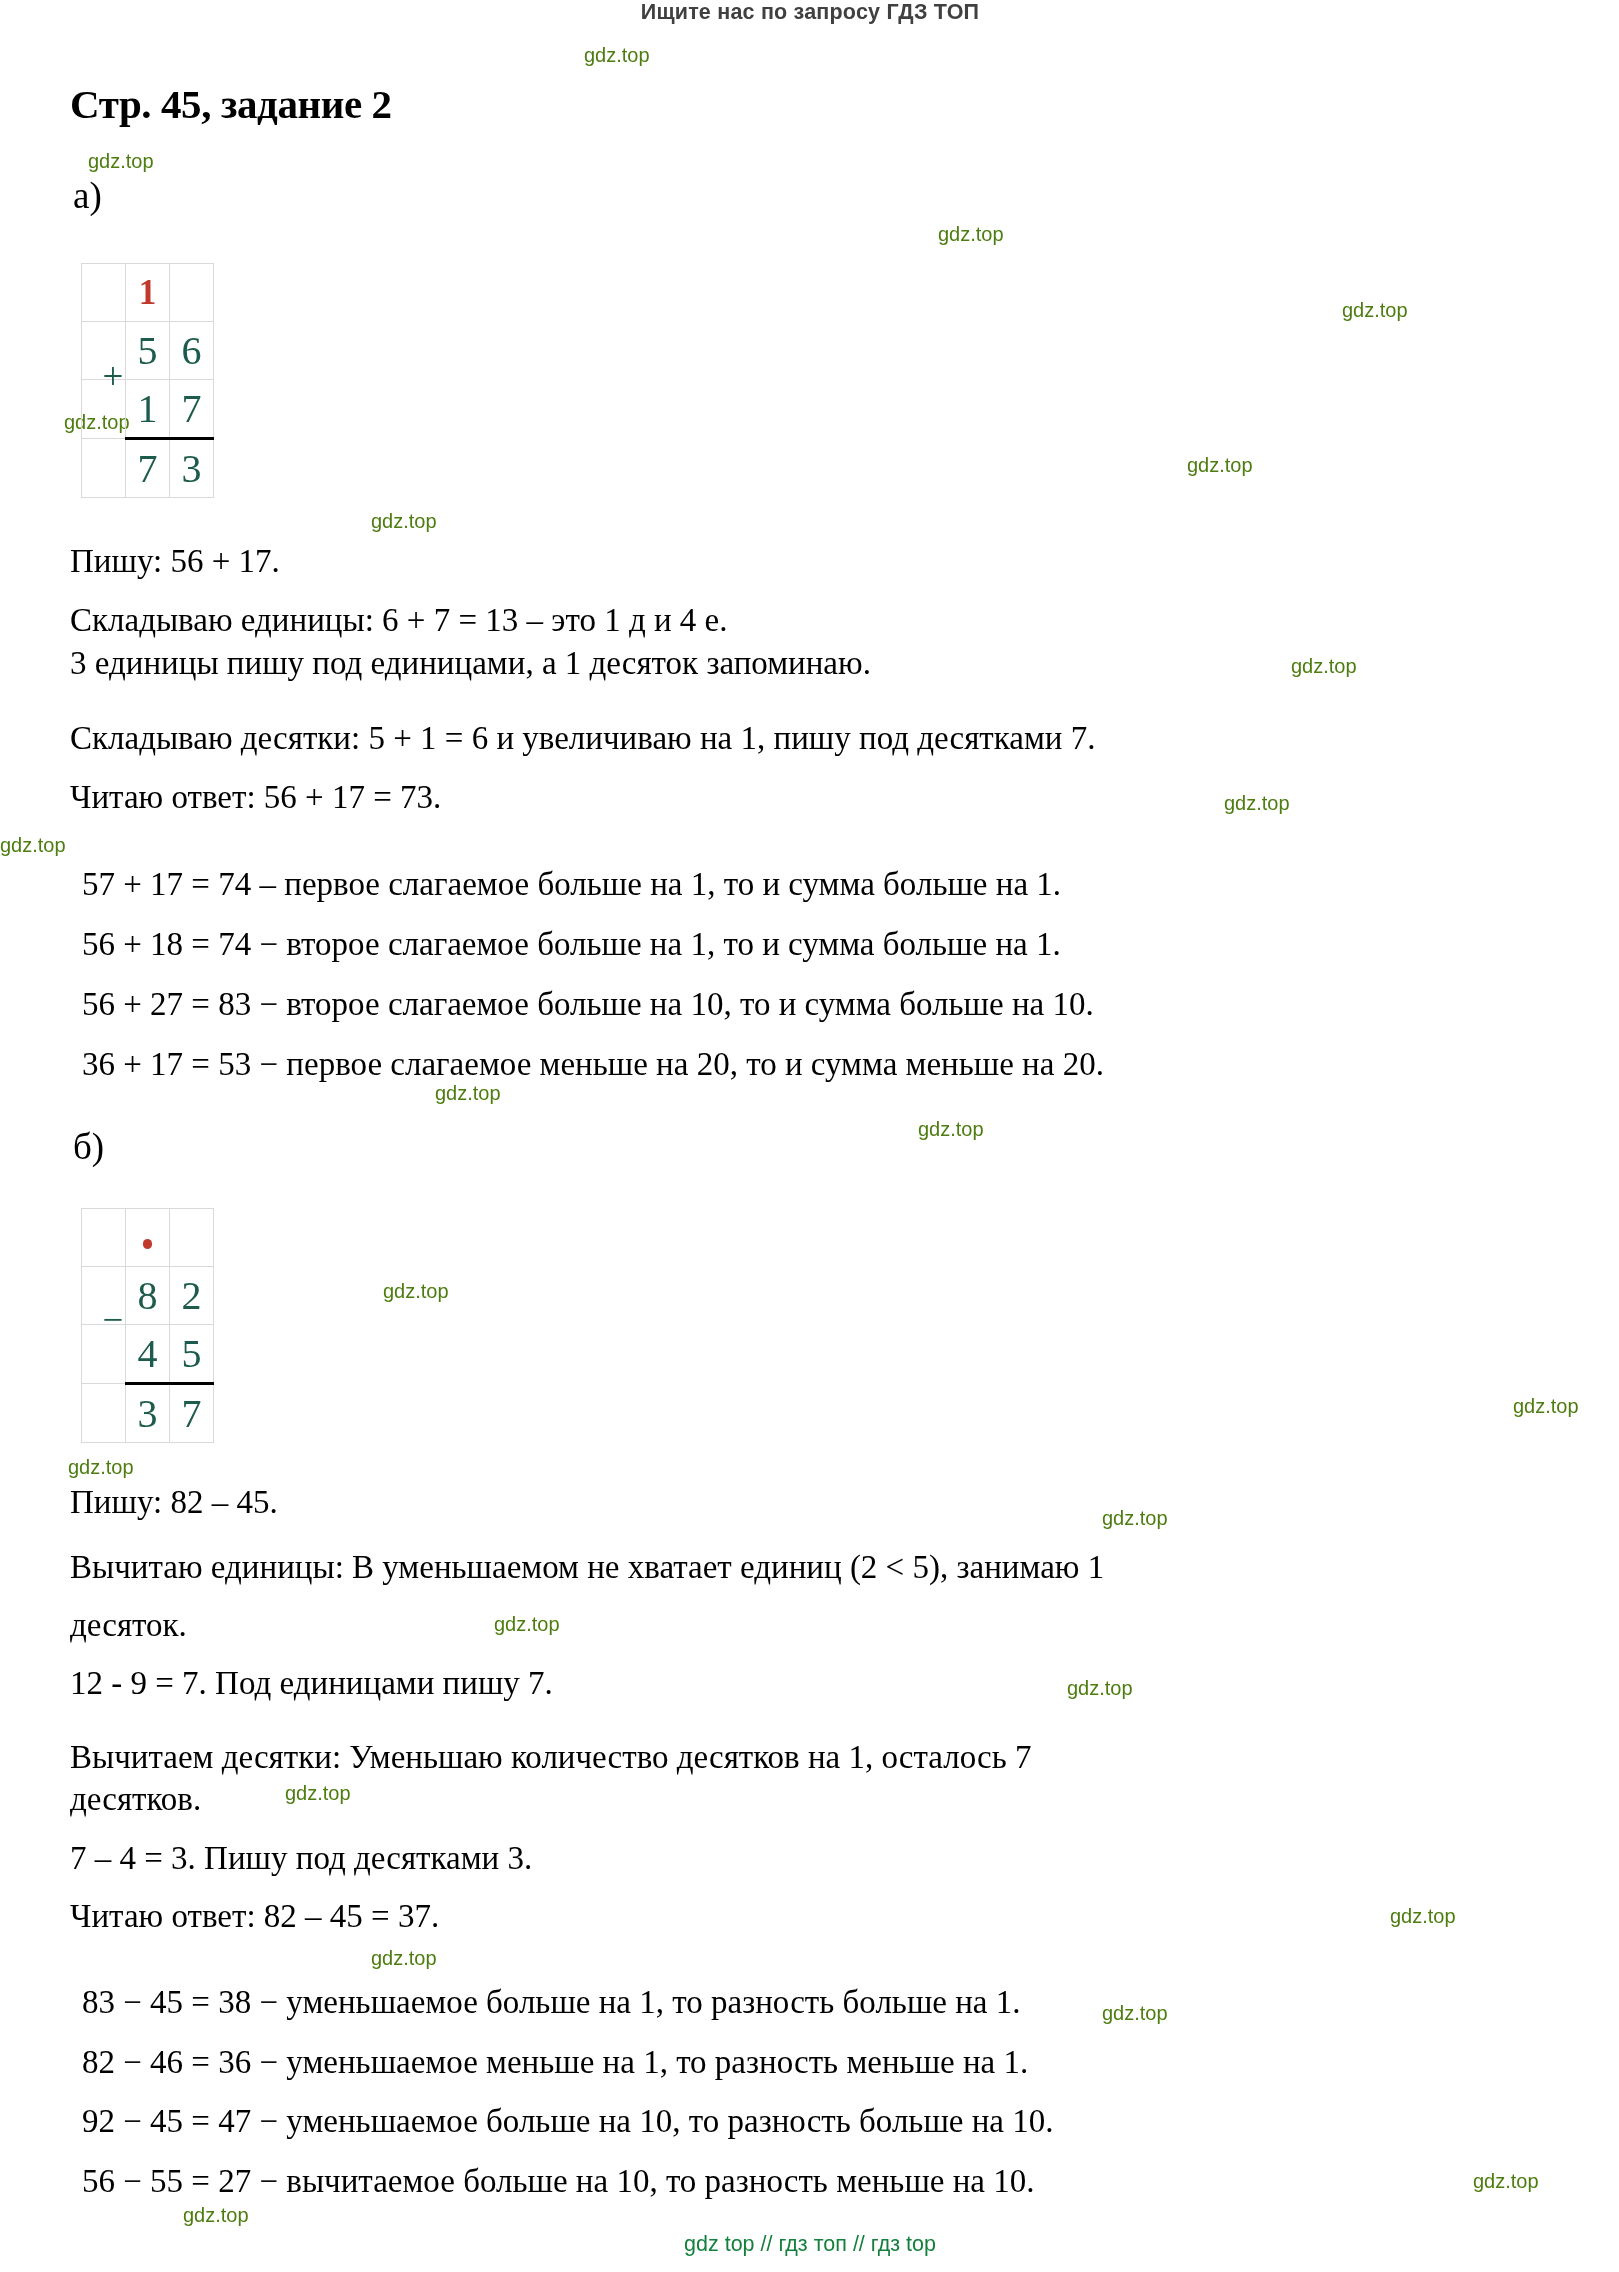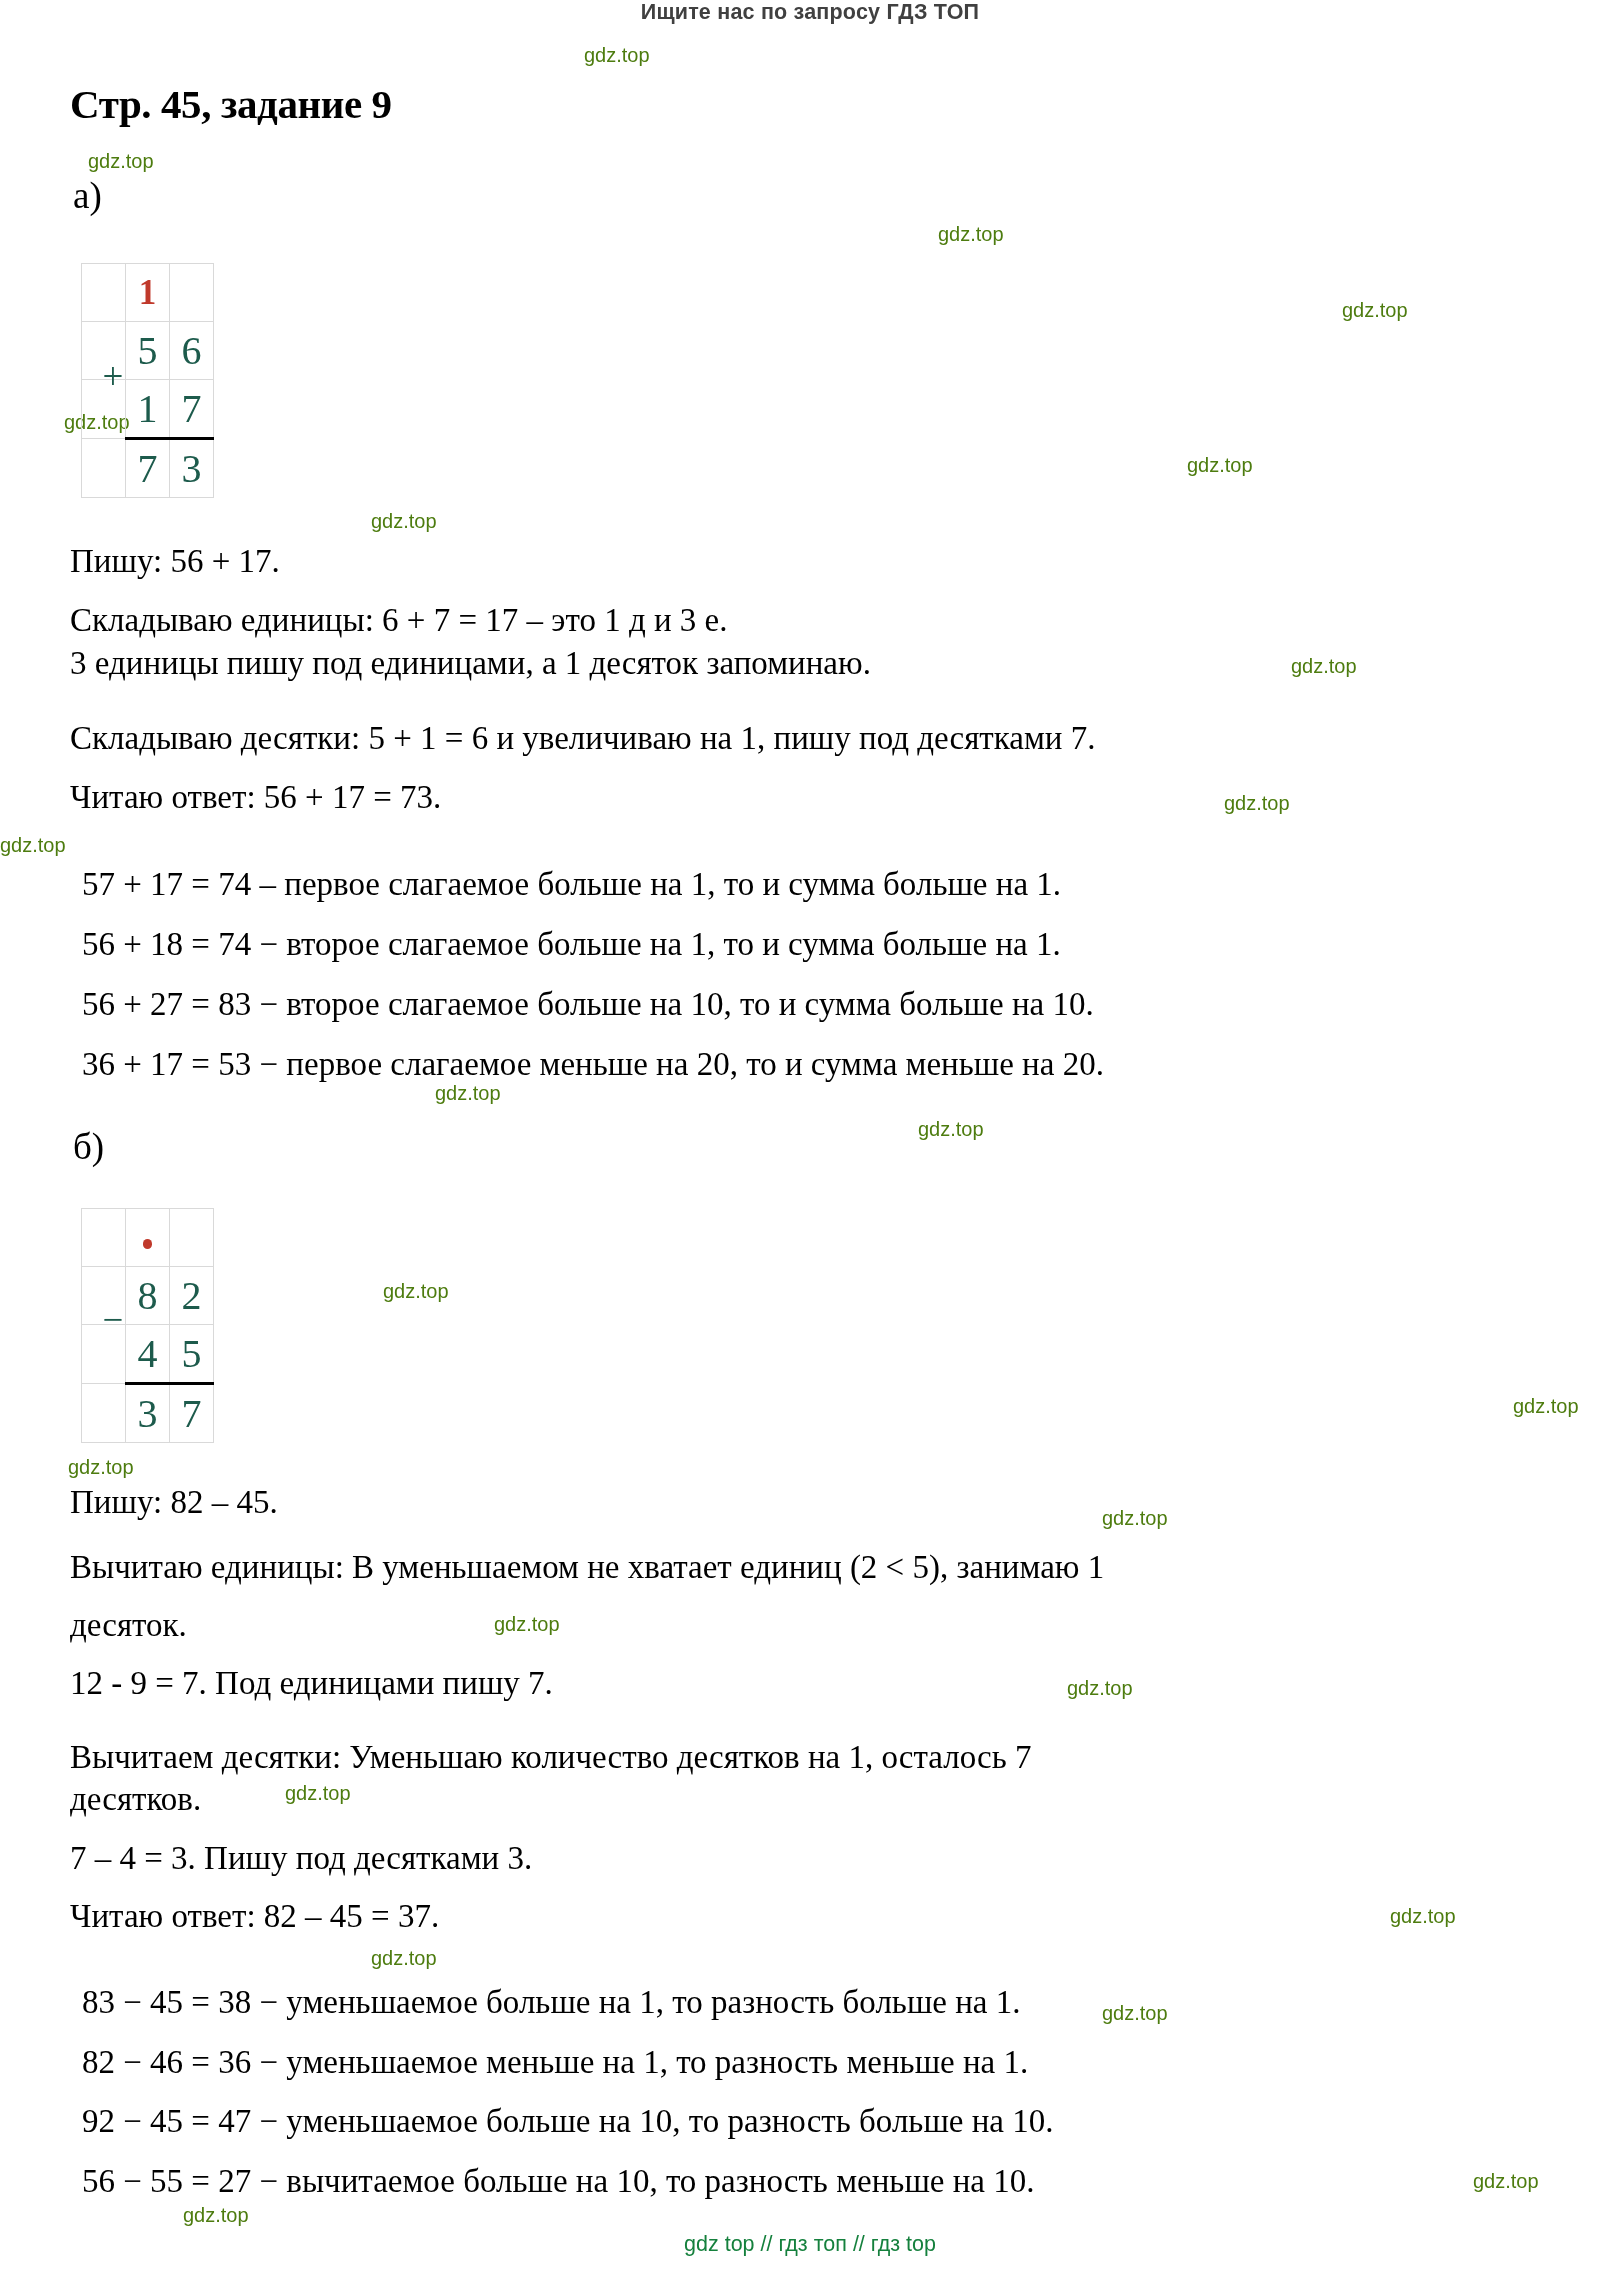--- a/index.html
+++ b/index.html
@@ -128,21 +128,21 @@
     font-size: 21.5px;
     color: #15803d;
     white-space: nowrap;
   }
 </style>
 </head>
 <body>
 
 <div class="promo-banner">Ищите нас по запросу ГДЗ ТОП</div>
 
-<div class="page-title">Стр. 45, задание 9</div>
+<div class="page-title">Стр. 45, задание 2</div>
 
 <div class="watermark" style="left:584px;  top:44px;">gdz.top</div>
 <div class="watermark" style="left:88px;  top:150px;">gdz.top</div>
 <div class="watermark" style="left:938px; top:223px;">gdz.top</div>
 <div class="watermark" style="left:1342px; top:299px;">gdz.top</div>
 <div class="watermark" style="left:64px;   top:411px;">gdz.top</div>
 <div class="watermark" style="left:1187px; top:454px;">gdz.top</div>
 <div class="watermark" style="left:371px;  top:510px;">gdz.top</div>
 <div class="watermark" style="left:1291px; top:655px;">gdz.top</div>
 <div class="watermark" style="left:1224px; top:792px;">gdz.top</div>
@@ -185,21 +185,21 @@
   </tr>
   <tr class="result-row">
     <td class="blank"></td>
     <td class="dig">7</td>
     <td class="dig">3</td>
   </tr>
 </tbody>
   </table>
 
 <div class="body-line" style="left:70px; top:544px;">Пишу: 56 + 17.</div>
-<div class="body-line" style="left:70px; top:603px;">Складываю единицы: 6 + 7 = 17 – это 1 д и 3 е.</div>
+<div class="body-line" style="left:70px; top:603px;">Складываю единицы: 6 + 7 = 13 – это 1 д и 4 е.</div>
 <div class="body-line" style="left:70px; top:646px;">3 единицы пишу под единицами, а 1 десяток запоминаю.</div>
 <div class="body-line" style="left:70px; top:721px;">Складываю десятки: 5 + 1 = 6 и увеличиваю на 1, пишу под десятками 7.</div>
 <div class="body-line" style="left:70px; top:780px;">Читаю ответ: 56 + 17 = 73.</div>
 
 <div class="body-line" style="left:82px; top:867px;">57 + 17 = 74 – первое слагаемое больше на 1, то и сумма больше на 1.</div>
 <div class="body-line" style="left:82px; top:927px;">56 + 18 = 74 − второе слагаемое больше на 1, то и сумма больше на 1.</div>
 <div class="body-line" style="left:82px; top:987px;">56 + 27 = 83 − второе слагаемое больше на 10, то и сумма больше на 10.</div>
 <div class="body-line" style="left:82px; top:1047px;">36 + 17 = 53 − первое слагаемое меньше на 20, то и сумма меньше на 20.</div>
 
 <div class="part-label" id="part-b-label">б)</div>

